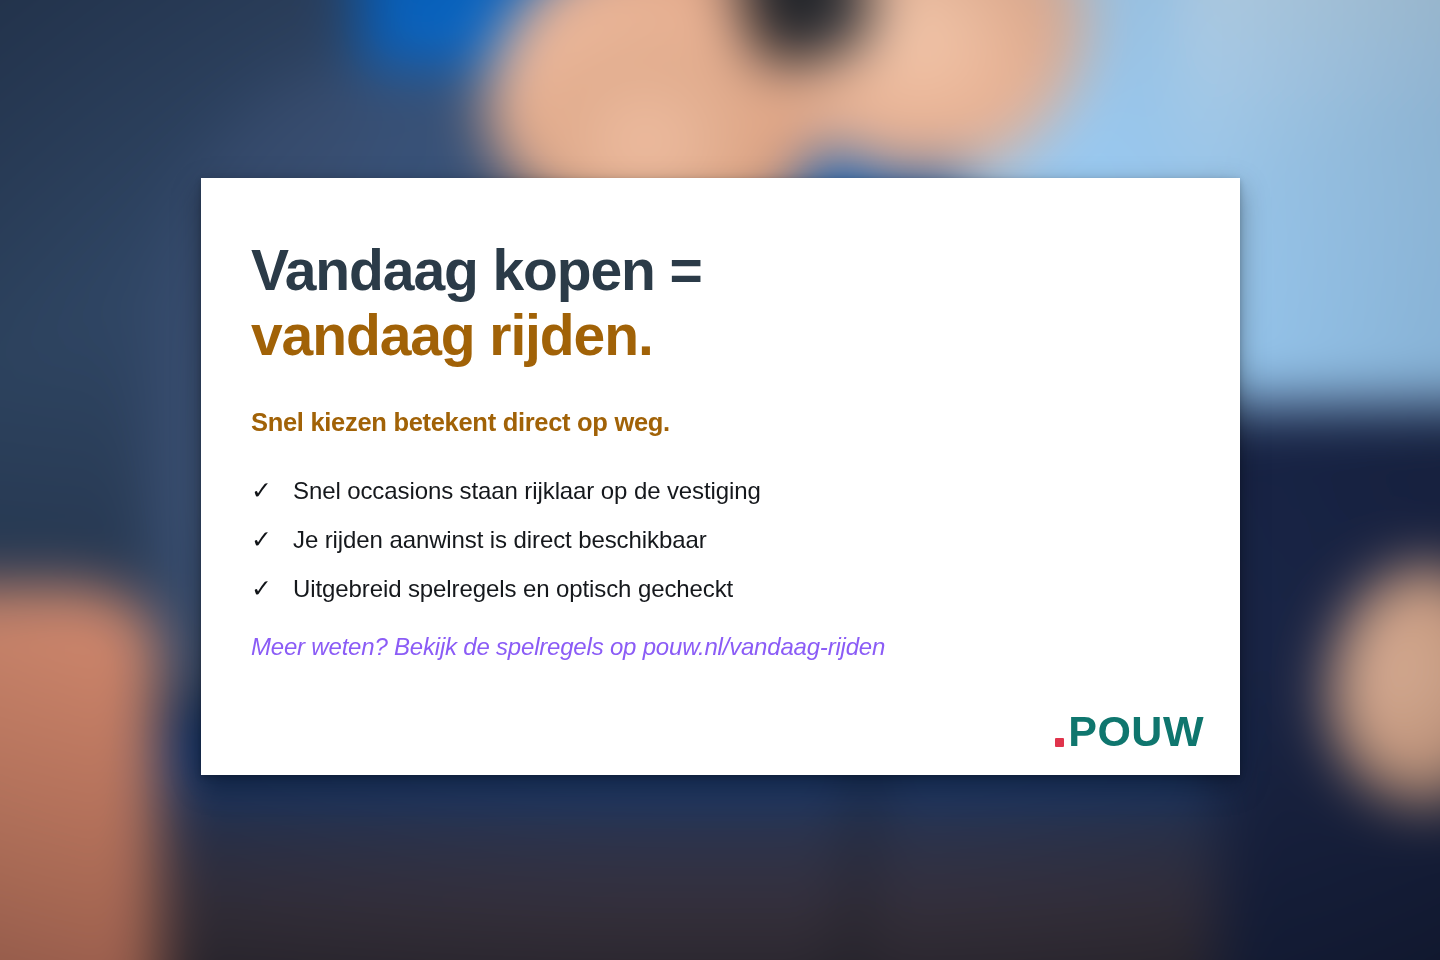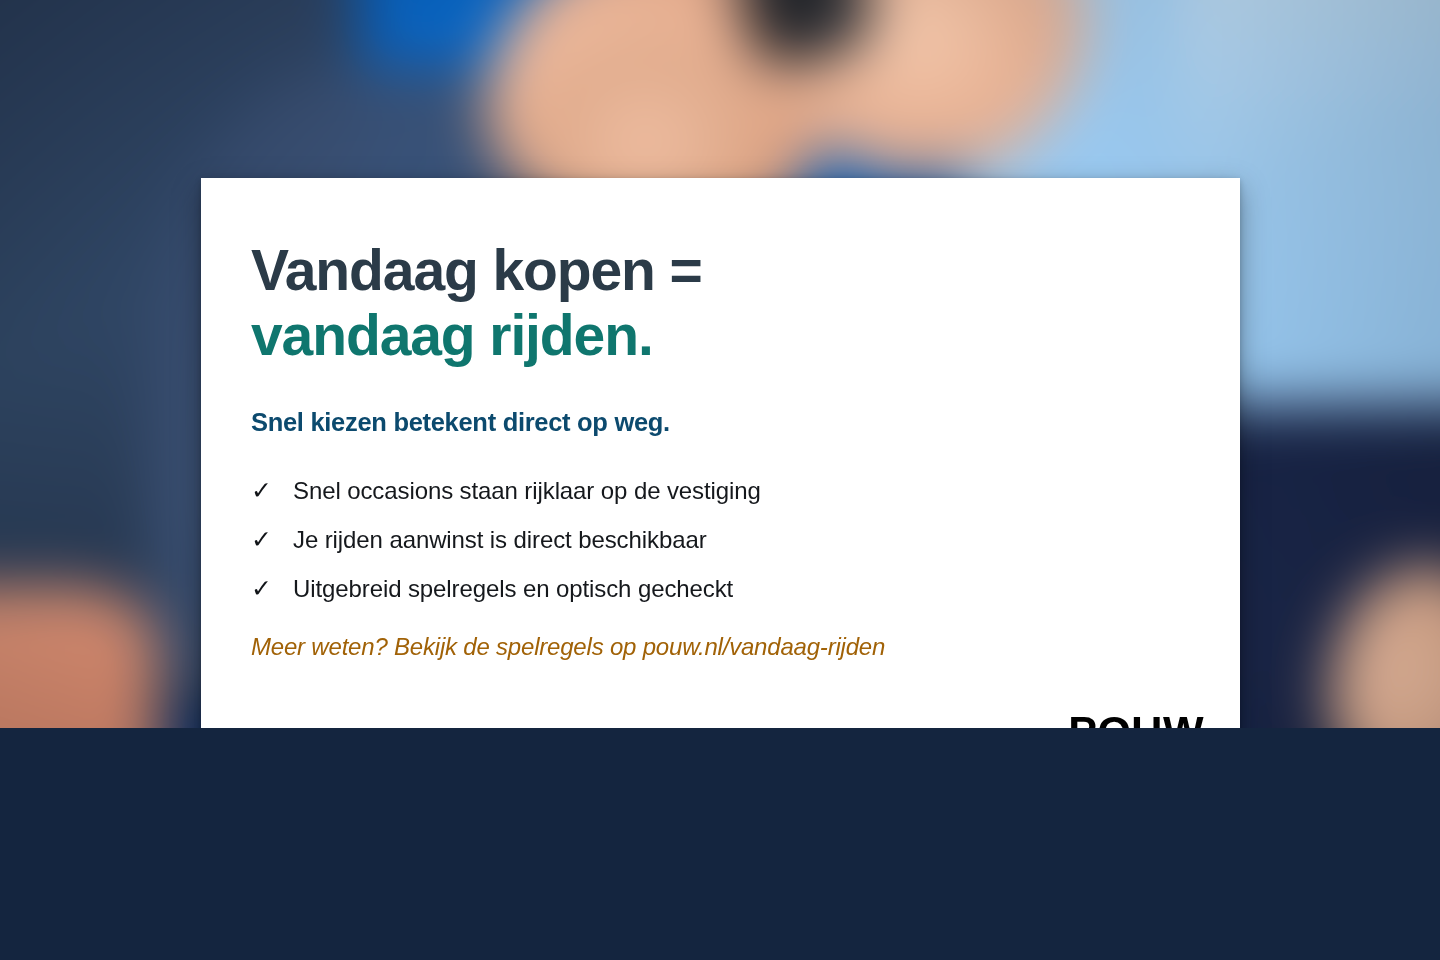--- a/index.html
+++ b/index.html
@@ -6,21 +6,21 @@
   * { margin:0; padding:0; box-sizing:border-box; }
   html, body {
     width:1440px; height:960px;
     overflow:hidden;
     font-family:"Liberation Sans", sans-serif;
     background:#14253f;
   }
 
   #stage {
     position:relative;
-    width:1440px; height:728px;
+    width:1440px; height:960px;
     overflow:hidden;
   }
 
   
   #bg-photo {
     position:absolute;
     left:-60px; top:-60px;
     width:1560px; height:1080px;
     filter: blur(26px) saturate(1.05);
     transform: scale(1.06);
@@ -139,27 +139,27 @@
   }
 
   .headline {
     font-size:57px;
     font-weight:bold;
     line-height:1.14;
     letter-spacing:-1.1px;
     margin-top:8px;
   }
   .headline .l1 { color:#2b3b48; display:block; }
-  .headline .l2 { color:#0f766e; display:block; }
+  .headline .l2 { color:#a16207; display:block; }
 
   .subhead {
     margin-top:40px;
     font-size:25.5px;
     font-weight:bold;
-    color:#0c4a6e;
+    color:#a16207;
     letter-spacing:-.3px;
   }
 
   ul.benefits {
     list-style:none;
     margin-top:38px;
   }
   ul.benefits li {
     display:flex;
     align-items:baseline;
@@ -175,32 +175,32 @@
     font-size:25px;
     color:#111418;
     font-family:"DejaVu Sans", sans-serif;
     line-height:1;
   }
 
   .footnote {
     margin-top:28px;
     font-size:24px;
     font-style:italic;
-    color:#a16207;
+    color:#8b5cf6;
     letter-spacing:-.2px;
   }
 
   
   #logo {
     position:absolute;
     right:36px;
     bottom:22px;
     display:flex;
-    align-items:flex-end;
-    color:#000000;
+    align-items:center;
+    color:#0f766e;
   }
   #logo .dot {
     width:9px; height:9px;
     background:#e0344c;
     border-radius:1px;
     margin-right:4px;
     margin-top:22px;
   }
   #logo .wordmark {
     font-size:43px;

